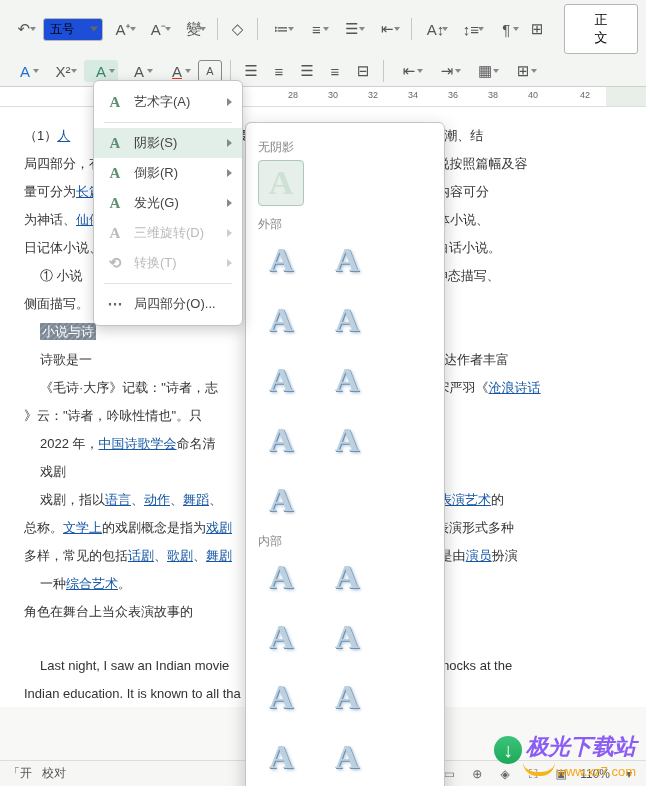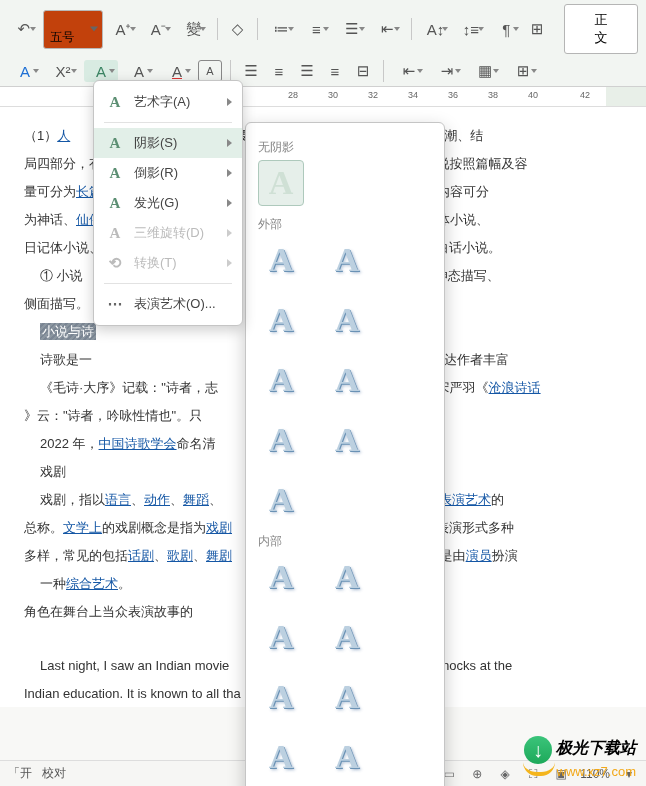--- a/index.html
+++ b/index.html
@@ -20,22 +20,22 @@
   flex-direction: column;
   gap: 6px;
 }
 .toolbar-row {
   display: flex;
   align-items: center;
   gap: 4px;
 }
 .tb-sep { width:1px; height:22px; background:#c8c8c8; margin:0 4px; }
 .dropdown-font {
-  background:#c2410c; border:1px solid #b8b8b8; border-radius:3px;
-  padding:18px 18px 2px 6px; font-size:12px; position:relative; min-width:60px;
+  background:#1d4ed8; border:1px solid #b8b8b8; border-radius:3px;
+  padding:2px 18px 2px 6px; font-size:12px; position:relative; min-width:60px;
 }
 .dropdown-font::after {
   content:""; position:absolute; right:4px; top:50%;
   width:0; height:0; border-left:4px solid transparent; border-right:4px solid transparent;
   border-top:5px solid #666; transform:translateY(-50%);
 }
 .tb-icon {
   width:24px; height:22px; display:flex; align-items:center; justify-content:center;
   color:#555; font-size:15px; border-radius:3px; cursor:pointer;
 }
@@ -74,21 +74,21 @@
   height:26px; background:#f6f6f4; border-top:1px solid #ddd;
   display:flex; align-items:center; font-size:12px; color:#555;
   padding:0 8px; justify-content:space-between;
 }
 .status-left, .status-right { display:flex; align-items:center; gap:10px; }
 .st-icon { width:18px; height:18px; display:flex; align-items:center; justify-content:center; color:#666; }
 .watermark {
   position:absolute; bottom:6px; right:10px;
   text-align:right; line-height:1.2;
 }
-.watermark .wm1 { color:#000000; font-weight:bold; font-size:16px; font-style:italic;}
+.watermark .wm1 { color:#8b5cf6; font-weight:bold; font-size:22px; font-style:italic;}
 .watermark .wm2 { color:#f2a818; font-size:13px; }
 .wm-circle { display:inline-block; width:28px; height:28px; border-radius:50%; background:linear-gradient(#3bc47a,#1da95a); color:#fff; text-align:center; line-height:28px; font-size:20px; font-weight:bold; margin-right:4px; vertical-align:middle;}
 .wm-arc { display:inline-block; width:32px; height:14px; border-bottom:4px solid #f4b51d; border-radius:0 0 18px 18px; vertical-align:middle; position:relative; top:-4px; margin-right:2px;}
 
 
 .menu {
   position:absolute; top:80px; left:93px; width:150px;
   background:#fff; border:1px solid #c5c5c5; border-radius:6px;
   box-shadow:0 4px 14px rgba(0,0,0,.2); padding:6px 0; z-index:10;
 }
@@ -237,21 +237,21 @@
     <span class="chev"></span>
   </div>
   <div class="menu-item disabled">
     <span class="menu-icon gray">⟲</span>
     <span>转换(T)</span>
     <span class="chev"></span>
   </div>
   <div class="menu-sep"></div>
   <div class="menu-item">
     <span class="menu-icon" style="color:#666">⋯</span>
-    <span>表演艺术(O)...</span>
+    <span>局四部分(O)...</span>
   </div>
 </div>
 
 <div class="shadow-panel">
   <div class="section-label">无阴影</div>
   <div class="grid">
     <div class="A-glyph plain">A</div>
   </div>
   <div class="section-label">外部</div>
   <div class="grid">

